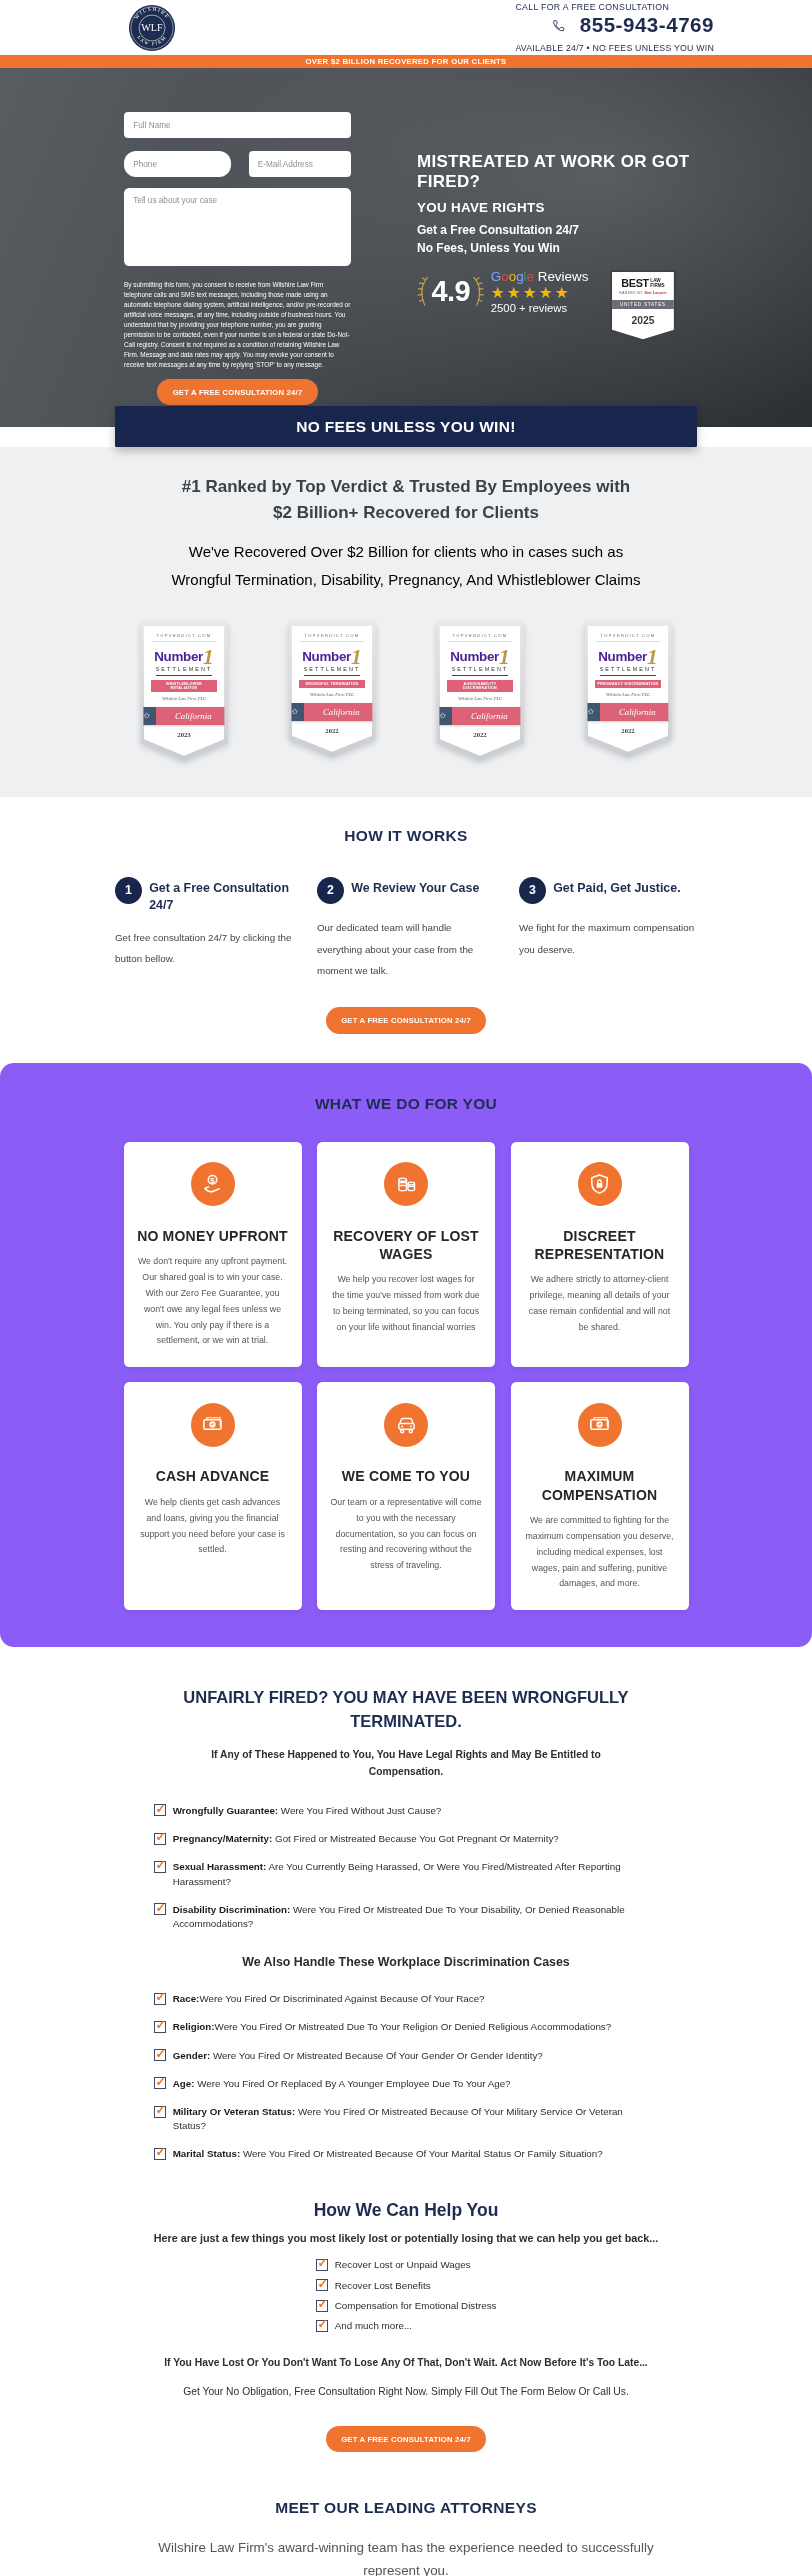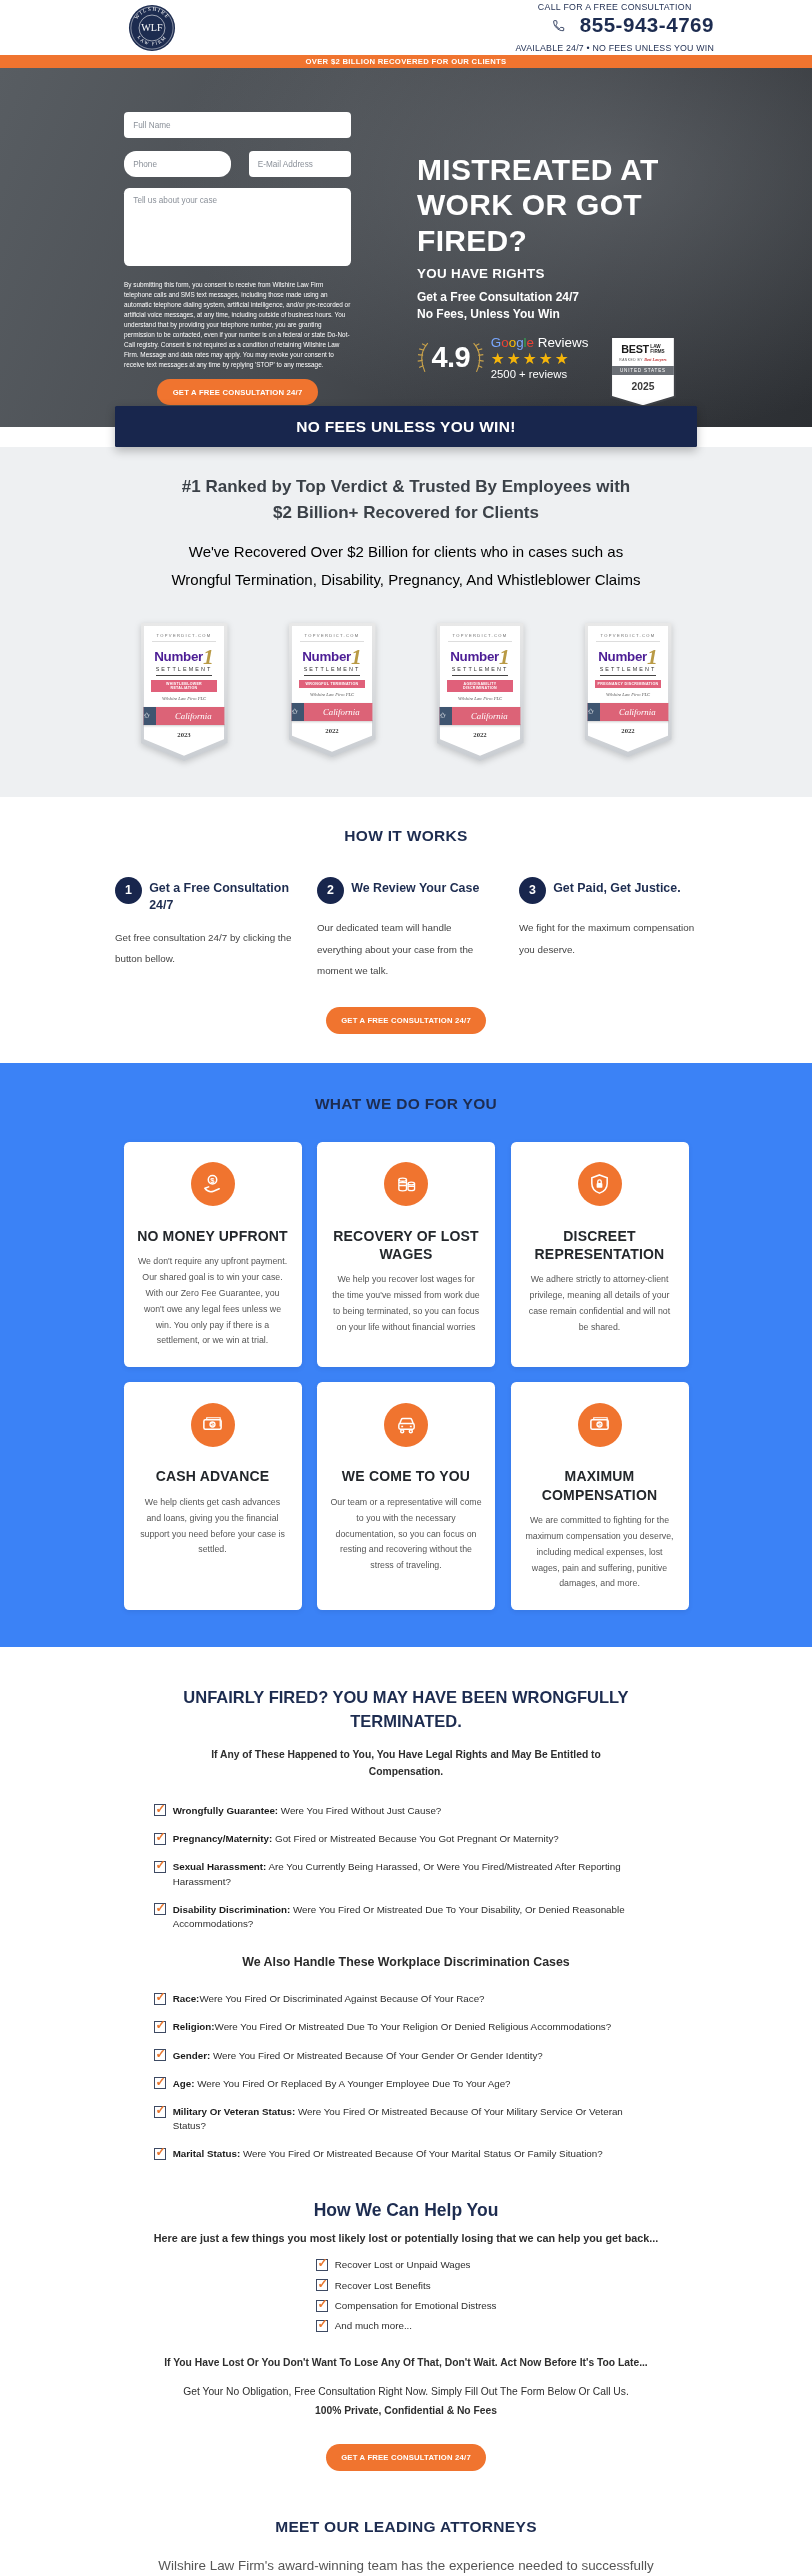--- a/index.html
+++ b/index.html
@@ -1,21 +1,21 @@
 <!DOCTYPE html>
 <html style="font-size:8.2px"><head>
 <meta charset="utf-8">
 <style>
   * { box-sizing: border-box; margin: 0; padding: 0; }
   body { width: 812px; font-family: "Liberation Sans", sans-serif; background: #fff; color: #333; }
 
   
   .hdr { height: 55px; background: #fff; display: flex; align-items: center; justify-content: space-between; padding: 0 98px 0 128px; }
   .logo-badge { width: 48px; height: 48px; display: block; }
-  .hdr-right { text-align: center; color: #1d2c50; }
+  .hdr-right { text-align: left; color: #1d2c50; }
   .call-label { font-size: 8.8px; letter-spacing: 0.3px; font-weight: 400; }
   .phone-row { display: flex; align-items: center; justify-content: flex-end; gap: 14px; margin-top: 1px; color: #1d2c50; text-decoration: none; }
   .phone-num { font-size: 20.6px; font-weight: 700; letter-spacing: 0.5px; }
   .avail { font-size: 8.8px; margin-top: 5.2px; letter-spacing: 0.2px; }
   .topbar { height: 13px; background: #f0742f; color: #fff; display: flex; align-items: center; justify-content: center; font-size: 7.7px; font-weight: 700; letter-spacing: 0.3px; }
 
   
   .hero { position: relative; height: 359px; background:
       radial-gradient(90% 120% at 75% 30%, rgba(130,135,140,.45), rgba(0,0,0,0) 60%),
       linear-gradient(112deg, #585d62 0%, #4a4e53 38%, #35383d 72%, #2c2f33 100%); overflow: hidden; }
@@ -25,21 +25,21 @@
   .fld::placeholder, .farea::placeholder { color: #8a9099; }
   .frow { display: flex; gap: 17.5px; margin-top: 13px; }
   .frow .fld.half1 { width: 107px; border-radius: 12px; }
   .frow .fld.half2 { width: 102px; }
   .farea { width: 100%; height: 78px; border: none; border-radius: 5.2px; background: #fff; padding: 8.2px 9.3px; font-size: 8.2px; margin-top: 11.3px; resize: none; font-family: "Liberation Sans", sans-serif; }
   .hdisc { margin-top: 12px; color: #fff; font-size: 6.4px; line-height: 1.55; }
   .btn { display: block; border: none; cursor: pointer; color: #fff; font-weight: 700; font-family: "Liberation Sans", sans-serif; }
   .btn-orange { background: #f0742f; border-radius: 15.5px; font-size: 7.7px; letter-spacing: 0.2px; padding: 8.8px 15.5px; }
   .hform .btn-orange { margin: 9.3px auto 0; }
   .hcopy { margin-left: 66px; padding-top: 40px; width: 299px; color: #fff; }
-  .hcopy h1 { font-size: 30px; line-height: 1.18; font-weight: 700; letter-spacing: 0.3px; }
+  .hcopy h1 { font-size: 17px; line-height: 1.18; font-weight: 700; letter-spacing: 0.3px; }
   .hcopy h2 { font-size: 13.4px; font-weight: 700; margin-top: 8.2px; letter-spacing: 0.3px; }
   .taglines { margin-top: 7.2px; font-size: 12px; font-weight: 700; line-height: 1.45; }
   .hbadges { display: flex; align-items: flex-start; gap: 21.6px; margin-top: 12.4px; }
 
   
   .gbadge { display: flex; align-items: center; gap: 6.2px; }
   .gscore { display: flex; align-items: center; }
   .gnum { font-size: 29px; font-weight: 700; letter-spacing: -0.5px; }
   .gright { line-height: 1; }
   .gbrand { font-size: 13.4px; font-weight: 400; }
@@ -91,21 +91,21 @@
   .how .sub { font-size: 13.4px; color: #555; margin-top: 15.5px; }
   .steps { display: flex; justify-content: space-between; width: 582px; margin: 32px auto 0; text-align: left; }
   .step { width: 178px; }
   .step-head { display: flex; gap: 7.2px; align-items: flex-start; }
   .step-num { width: 27px; height: 27px; flex: none; border-radius: 50%; background: #18264d; color: #fff; display: flex; align-items: center; justify-content: center; font-size: 12.4px; font-weight: 700; }
   .step-title { font-size: 12.4px; font-weight: 700; color: #1d2c50; line-height: 1.35; padding-top: 3.1px; }
   .step-desc { font-size: 9.8px; color: #444; line-height: 2.2; margin-top: 13.4px; }
   .how .btn-orange, .help-cta { margin: 25px auto 0; }
 
   
-  .wedo { background: #3b82f6; padding: 32px 0 37px; }
+  .wedo { background: #8b5cf6; padding: 32px 0 37px; border-radius: 14px; }
   .wedo h2 { text-align: center; }
   .cards { display: grid; grid-template-columns: repeat(3, 178px); gap: 15.5px; justify-content: center; margin-top: 29px; }
   .card { background: #fff; border-radius: 5.2px; box-shadow: 0 1.5px 5.2px rgba(0,0,0,.07); padding: 20.6px 13.4px 17.5px; text-align: center; }
   .card-ic { width: 44px; height: 44px; border-radius: 50%; background: #f0742f; margin: 0 auto; display: flex; align-items: center; justify-content: center; }
   .card h3 { font-size: 14px; color: #23272b; font-weight: 700; margin-top: 20.6px; line-height: 1.3; letter-spacing: 0.2px; }
   .card p { font-size: 8.8px; color: #555; line-height: 1.8; margin-top: 9.3px; }
 
   
   .unfair { background: #fff; padding: 33px 0 0; }
   .unfair h2 { font-size: 16.5px; color: #1d2c50; text-align: center; width: 464px; margin: 6px auto; line-height: 1.45; font-weight: 700; }
@@ -474,21 +474,20 @@
         <span>Compensation for Emotional Distress</span>
       </div>
     <div class="chk-item" data-name="help-item">
         <span class="chk-box" data-name="checkbox-icon"></span>
         <span>And much more...</span>
       </div>
   </div>
   <div class="urgency1" data-name="urgency-text">If You Have Lost Or You Don't Want To Lose Any Of That, Don't Wait. Act Now Before It's Too Late...</div>
   <div class="urgency2">
     <span data-name="cta-instruction">Get Your No Obligation, Free Consultation Right Now. Simply Fill Out The Form Below Or Call Us.</span>
-    <b data-name="privacy-note">100% Private, Confidential &amp; No Fees</b>
   </div>
   <button class="btn btn-orange center-btn" data-name="free-consultation-button">GET A FREE CONSULTATION 24/7</button>
 </section>
 
 <section class="attys" data-name="attorneys-section">
   <h2 class="sec" data-name="attorneys-title">MEET OUR LEADING ATTORNEYS</h2>
   <div class="sub" data-name="attorneys-subtitle">Wilshire Law Firm's award-winning team has the experience needed to successfully represent you.</div>
 
 </section>
 

